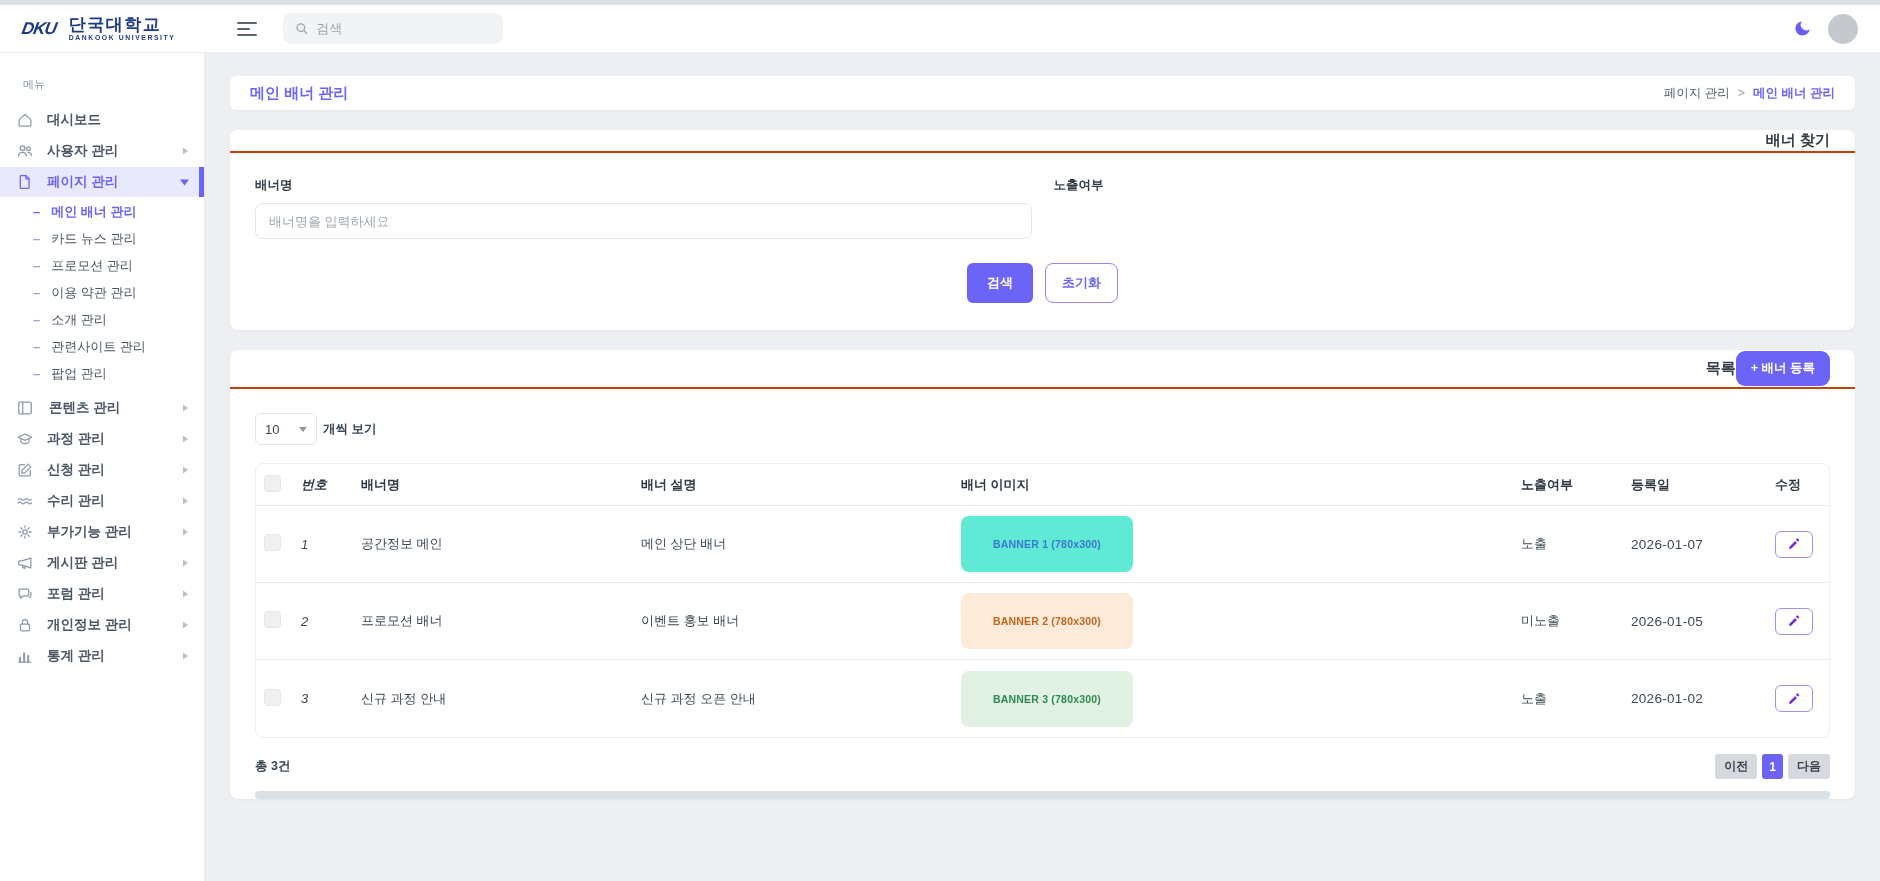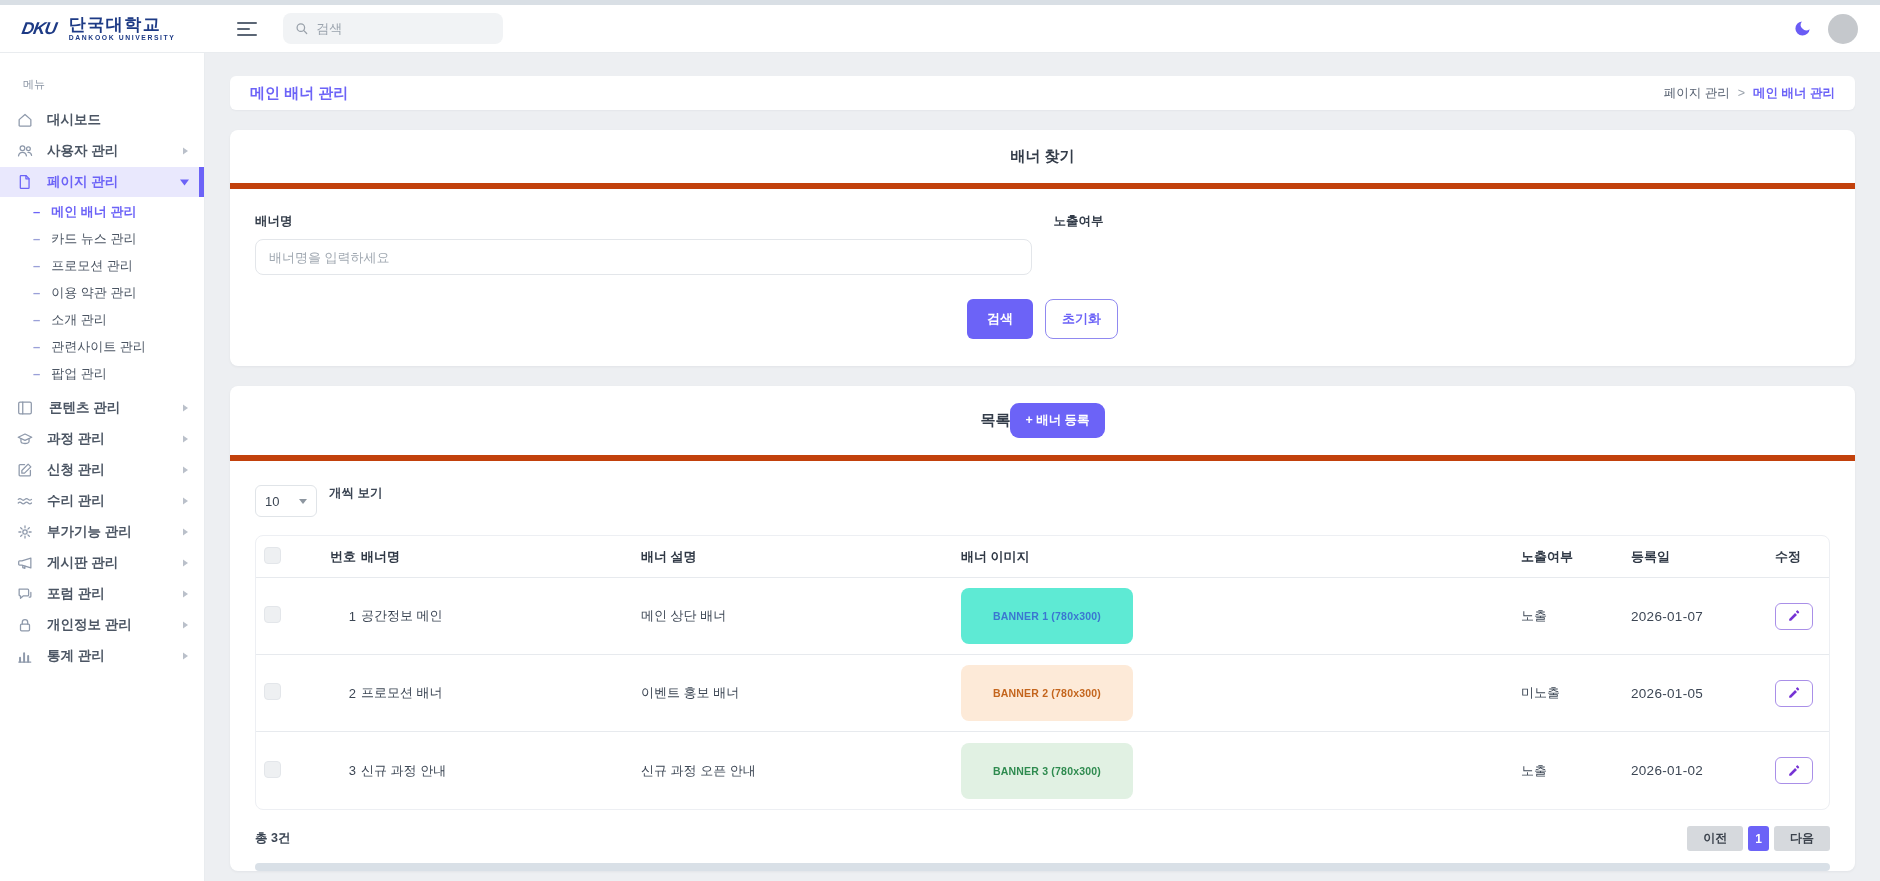--- a/index.html
+++ b/index.html
@@ -46,62 +46,62 @@
   .content { flex:1; padding:23px 25px; overflow:hidden; }
   .titlebar { height:34px; background:#fff; border-radius:6px; display:flex; align-items:center;
     justify-content:space-between; padding:0 20px; box-shadow:0 1px 2px rgba(16,24,40,.04); }
   .page-title { color:#6C63F7; font-size:15px; font-weight:700; }
   .breadcrumb { display:flex; align-items:center; gap:8px; font-size:12.5px; }
   .bc-parent { color:#566070; cursor:pointer; }
   .bc-sep { color:#9aa2ac; }
   .bc-current { color:#6C63F7; font-weight:600; }
 
   .card { background:#fff; border-radius:8px; box-shadow:0 1px 3px rgba(16,24,40,.05); margin-top:20px; }
-  .card-h { padding:17px 25px; font-size:15px; font-weight:700; color:#333c49;
-    border-bottom:6px solid #c2410c; display:flex; justify-content:center; align-items:center; }
+  .card-h { padding:1px 25px; font-size:15px; font-weight:700; color:#333c49;
+    border-bottom:2px solid #c2410c; display:flex; justify-content:flex-end; align-items:center; }
 
   .fields { display:grid; grid-template-columns:1fr 1fr; gap:22px; padding:24px 25px 0; }
   .f-label { font-size:12.5px; font-weight:700; color:#333c49; margin-bottom:9px; }
   .f-input { height:36px; border:1px solid #e3e6ea; border-radius:8px; padding:0 13px; font-size:13px;
     color:#333; width:100%; outline:none; font-family:inherit; background:#fff; }
   .f-input::placeholder { color:#a0a8b1; }
   .f-select { height:36px; border:1px solid #e3e6ea; border-radius:8px; display:flex; align-items:center;
     justify-content:space-between; padding:0 13px; font-size:13px; color:#555e6b; cursor:pointer; background:#fff; }
   .caret { width:0; height:0; border-left:4px solid transparent; border-right:4px solid transparent;
     border-top:5px solid #8d96a0; }
   .btn-row { display:flex; justify-content:center; gap:12px; padding:24px 0 27px; }
   .btn-primary { background:#6C63F7; color:#fff; border:none; border-radius:6px; padding:10px 20px;
     font-size:13px; font-weight:600; cursor:pointer; font-family:inherit; }
   .btn-outline { background:#fff; color:#6C63F7; border:1px solid #9089f0; border-radius:8px;
     padding:10px 16px; font-size:13px; font-weight:600; cursor:pointer; font-family:inherit; }
 
-  .controls { display:flex; align-items:flex-start; gap:12px; padding:24px 25px 18px; }
+  .controls { display:flex; align-items:center; gap:6px; padding:24px 25px 18px; }
   .pagesize { width:62px; height:32px; border:1px solid #e0e4e8; border-radius:6px; display:flex;
     align-items:center; justify-content:space-between; padding:0 9px; font-size:13px; color:#3c4654; cursor:pointer; }
   .ps-suffix { font-size:12.5px; color:#3c4654; font-weight:600; }
 
   .table-wrap { margin:0 25px; border:1px solid #edeff3; border-radius:8px; overflow:hidden; }
   .thead, .trow { display:grid; grid-template-columns:45px 55px 280px 320px 560px 110px 135px 1fr; align-items:center; }
   .thead { height:42px; font-size:13px; font-weight:700; color:#2f3845; border-bottom:1px solid #e7eaee; }
   .trow { height:77px; font-size:13px; color:#3c4654; border-bottom:1px solid #e7eaee; }
   .trow:last-child { border-bottom:none; }
   .cell-cb { padding-left:8px; }
   .cb { width:17px; height:17px; background:#eef0f2; border:1px solid #e3e6ea; border-radius:4px; cursor:pointer; }
-  .c-center { text-align:right; }
+  .c-center { text-align:left;font-style:italic; }
   .c-pad { padding-left:5px; }
   .chip { width:172px; height:56px; border-radius:8px; display:flex; align-items:center;
     justify-content:center; font-size:10.5px; font-weight:700; letter-spacing:.2px; }
   .date { font-size:13.5px; letter-spacing:.3px; }
   .edit-btn { width:38px; height:27px; border:1px solid #a98fe8; border-radius:6px; background:#fff;
     display:flex; align-items:center; justify-content:center; cursor:pointer; margin-left:14px; }
 
   .list-footer { display:flex; justify-content:space-between; align-items:center; padding:16px 25px 0;
     font-size:12.5px; color:#3c4654; font-weight:600; }
   .pager { display:flex; gap:5px; }
-  .pg { height:25px; min-width:36px; padding:0 16px; background:#d6d9dd; color:#3b424c; font-size:12px;
+  .pg { height:25px; min-width:36px; padding:0 9px; background:#d6d9dd; color:#3b424c; font-size:12px;
     border-radius:3px; display:flex; align-items:center; justify-content:center; cursor:pointer; }
   .pg.active { background:#6C63F7; color:#fff; min-width:20px; padding:0 7px; }
   .hscroll { height:8px; background:#d9e0e7; border-radius:4px; margin:12px 25px 15px; cursor:pointer; }
 </style>
 </head>
 <body>
 
 <div class="top-strip"></div>
 
 <div class="header">

